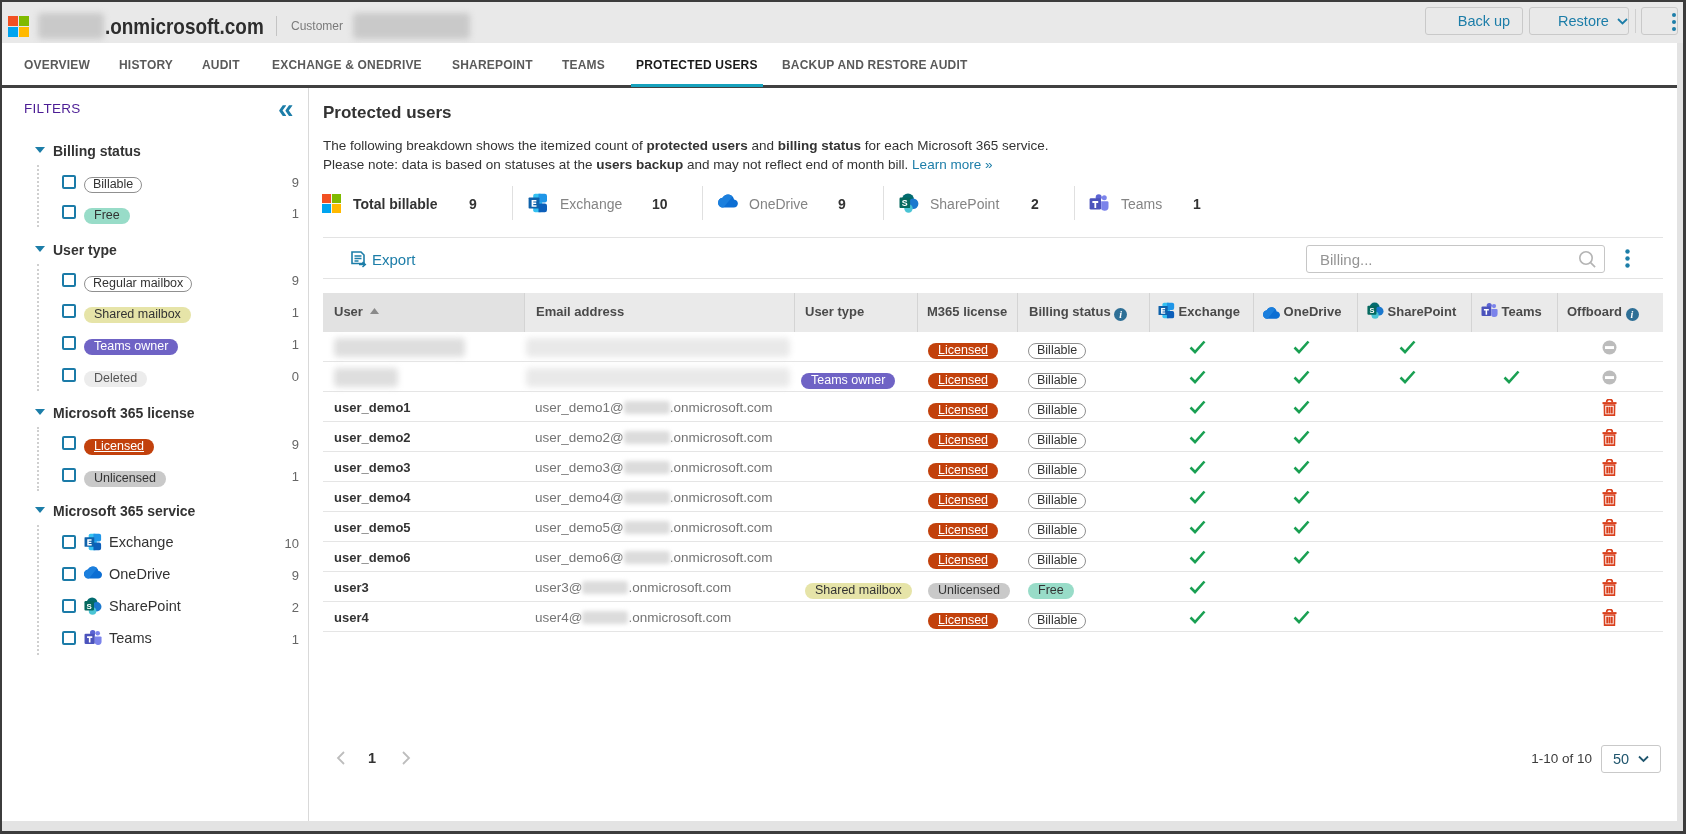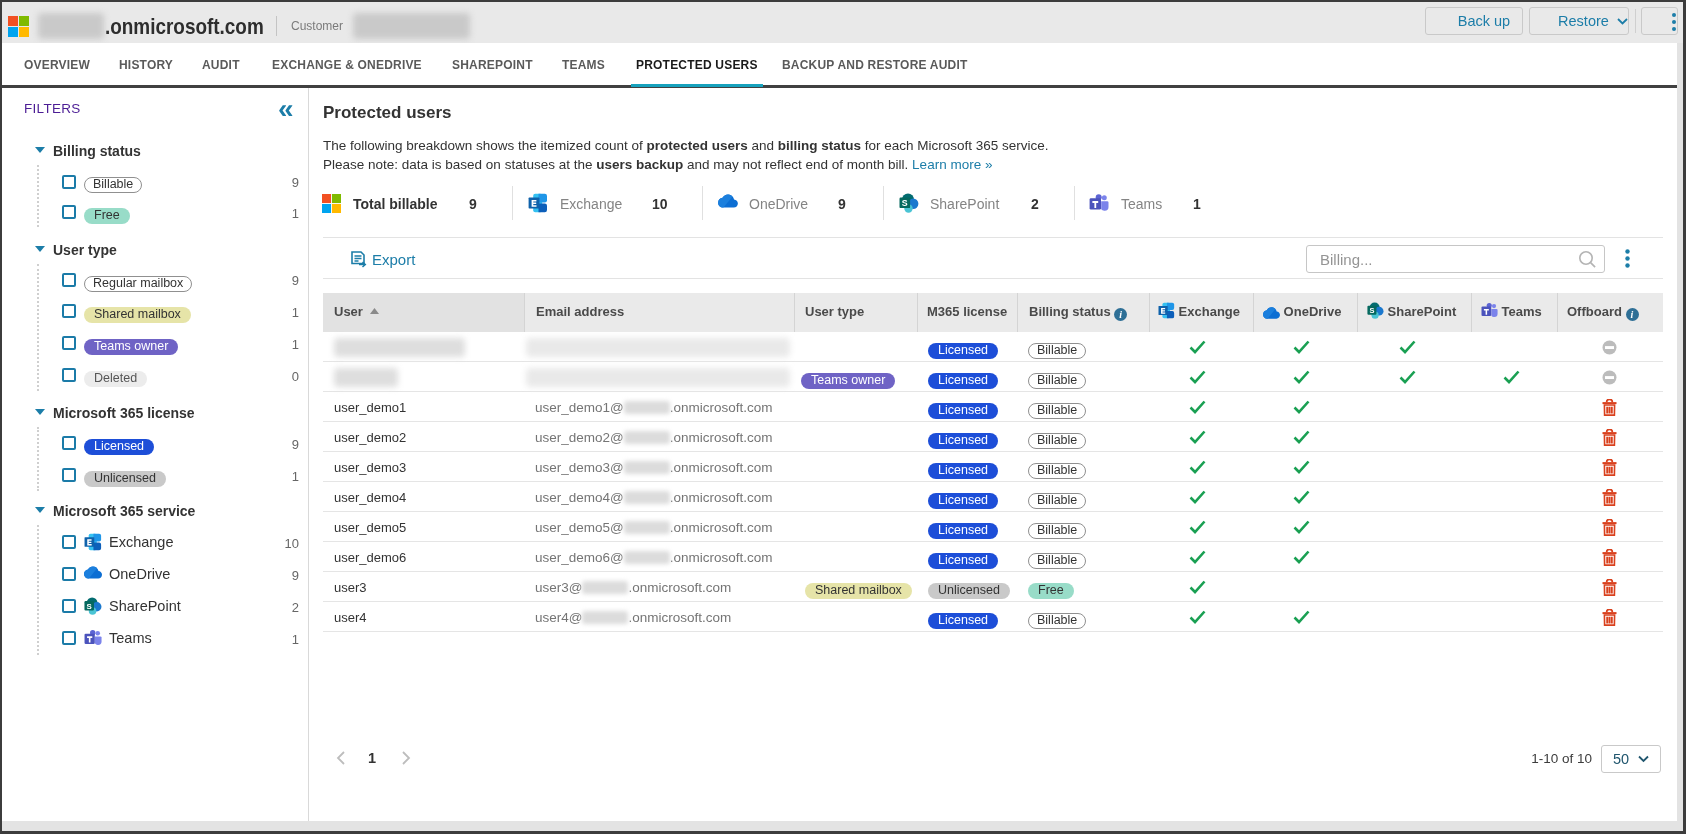--- a/index.html
+++ b/index.html
@@ -22,35 +22,35 @@
 .tri {position:absolute; width:0; height:0; border-left:5px solid transparent; border-right:5px solid transparent; border-top:6px solid #1c7da8;}
 .chk {position:absolute; width:14px; height:14px; border:2px solid #1b7ba8; border-radius:2px; background:#fff;}
 .cnt {position:absolute; width:40px; text-align:right; font-size:13px; color:#666;}
 .dots {position:absolute; left:37px; width:0; border-left:2px dotted #cfcfcf;}
 .pill {display:inline-block; height:16px; line-height:15px; border-radius:9px; font-size:12.5px; padding:0 10px; color:#333; white-space:nowrap;}
 .p-white {background:#fff; border:1px solid #909090; line-height:13px; padding:0 8px;}
 .p-mint {background:#98dcc8;}
 .p-khaki {background:#e6e4a8;}
 .p-purple {background:#6f63c5; color:#fff;}
 .p-gray {background:#ececec; color:#555;}
-.p-blue {background:#1d4ed8; color:#fff;}
+.p-blue {background:#c2410c; color:#fff;text-decoration:underline;}
 .p-dgray {background:#c9c9c9;}
 .svcname {position:absolute; font-size:14.5px; color:#333;}
 
 .main-h1 {position:absolute; left:323px; top:103px; font-size:17px; font-weight:bold; color:#333;}
 .para {position:absolute; left:323px; top:136px; font-size:13.5px; color:#333; line-height:19px;}
 .para a {color:#1c7da8; text-decoration:none;}
 .statlbl {position:absolute; font-size:14px; color:#848484;}
 .statnum {position:absolute; font-size:14px; font-weight:bold; color:#333;}
 .vsep {position:absolute; top:186px; height:34px; width:1px; background:#e0e0e0;}
 .hr {position:absolute; height:1px; background:#e3e3e3; left:323px; width:1340px;}
 
 .th {position:absolute; top:293px; height:39px; background:#eaeaea; border-right:1px solid #d4d4d4; font-size:13px; font-weight:bold; color:#4a4a4a; line-height:38px; white-space:nowrap;}
 .row {position:absolute; left:323px; width:1340px; height:30px; border-bottom:1px solid #e5e5e5;}
-.cu {position:absolute; left:11px; top:8px; font-size:13px; font-weight:normal; color:#333;}
+.cu {position:absolute; left:11px; top:8px; font-size:13px; font-weight:bold; color:#333;}
 .ce {position:absolute; left:212px; top:8px; font-size:13.5px; color:#757575;}
 .eblur {display:inline-block; width:46px; height:13px; background:#dcdcdc; border-radius:3px; filter:blur(2px); vertical-align:-2px;}
 .rpill {position:absolute; top:8px;}
 .ck {position:absolute; top:8px;}
 .info {display:inline-block; width:13px; height:13px; border-radius:50%; background:#2e6f96; color:#fff; font-size:10px; font-weight:bold; text-align:center; line-height:13px; vertical-align:-2px; font-family:"Liberation Serif",serif; font-style:italic;}
 </style>
 </head>
 <body>
 
 <div class="topbar">

